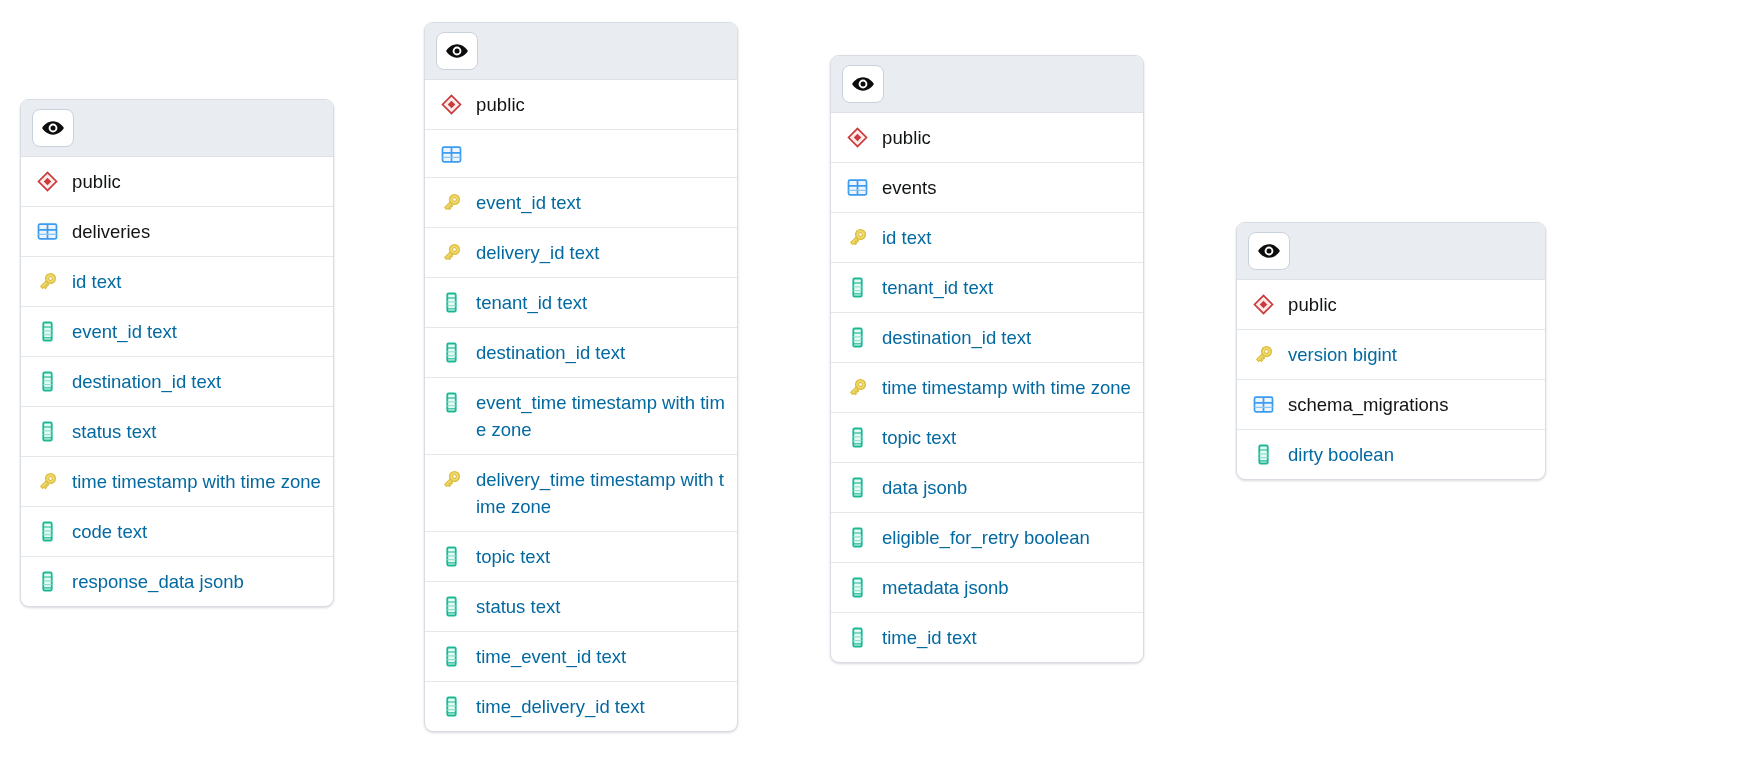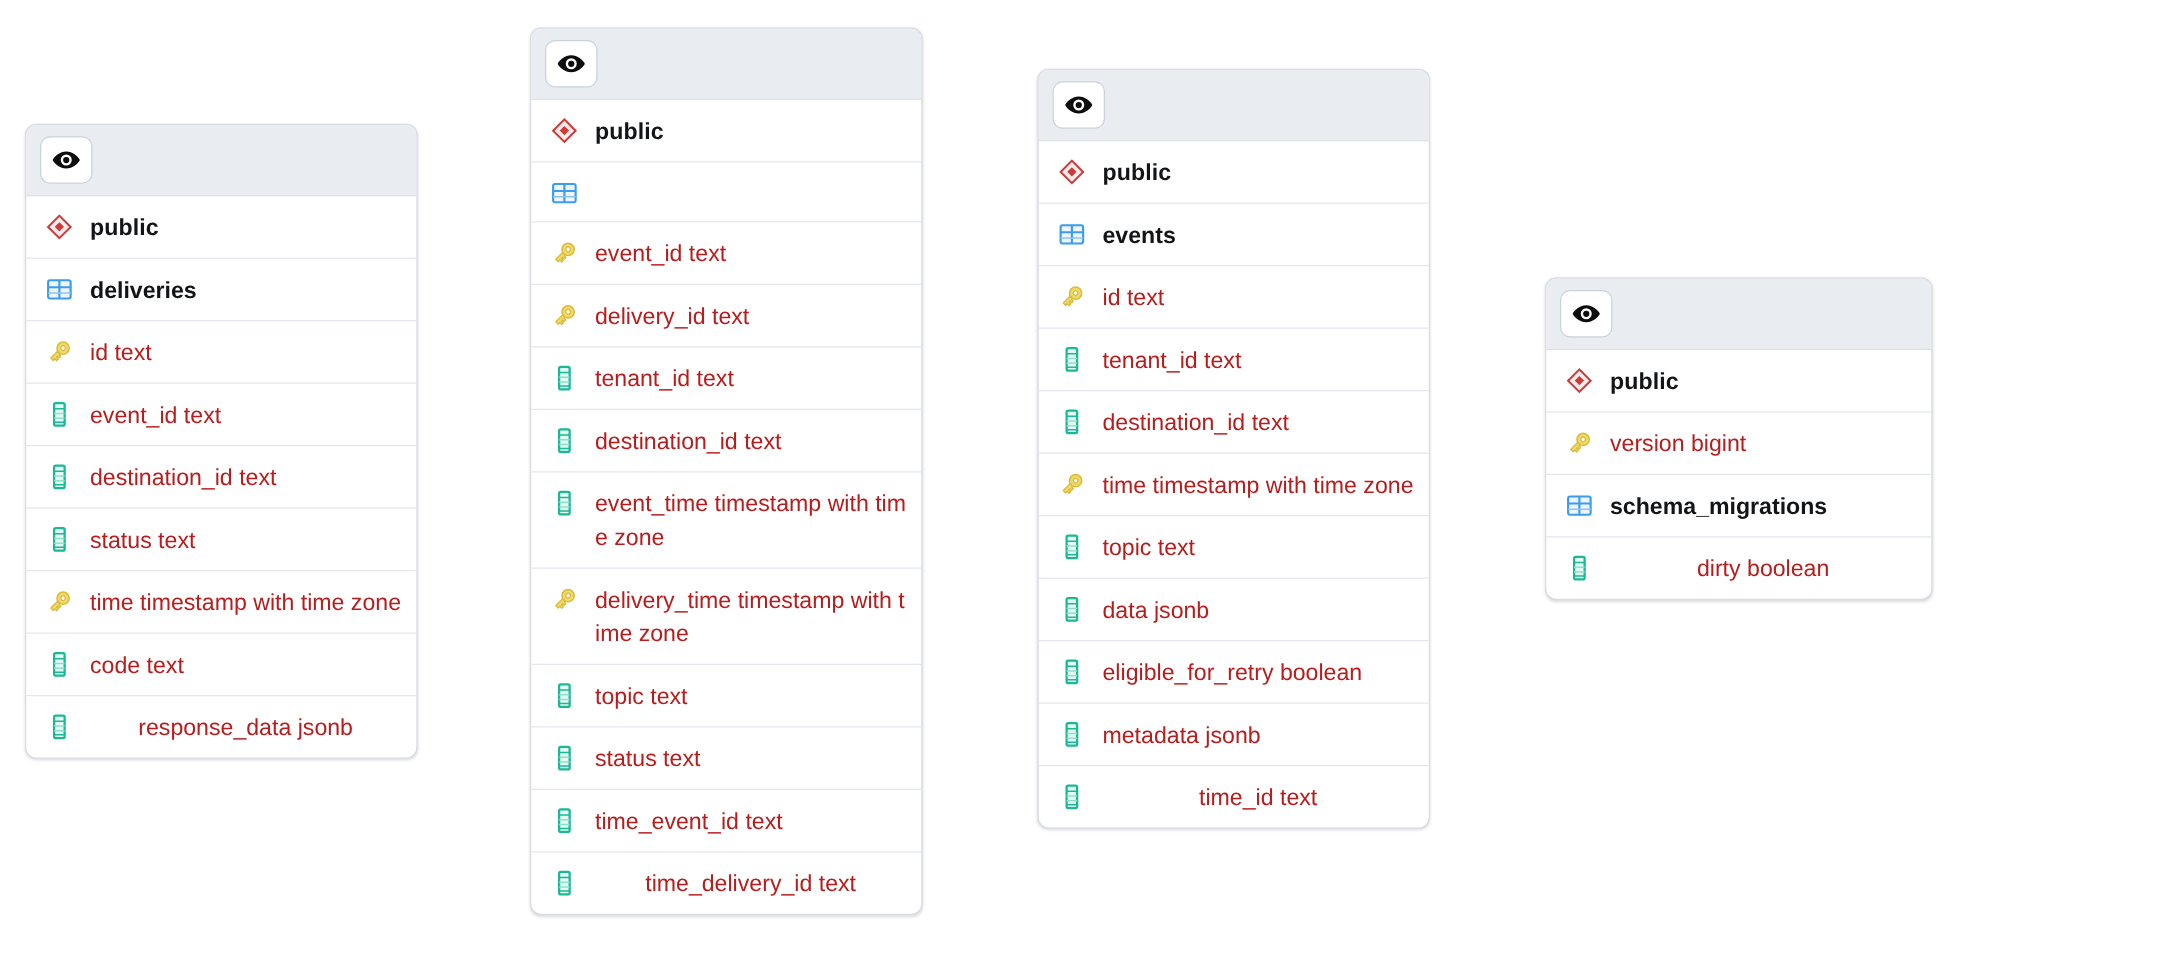--- a/index.html
+++ b/index.html
@@ -42,40 +42,40 @@
   .eye-btn svg{display:block;}
 
   .row{
     display:flex;
     align-items:flex-start;
     padding:11px 12px 11px 14px;
     border-bottom:1px solid #e4e8ed;
     box-sizing:border-box;
     min-height:45px;
   }
-  .row:last-child{border-bottom:none;text-align:center;}
+  .row:last-child{border-bottom:none;}
 
   .row .ico{
     flex:0 0 auto;
     width:24px;height:24px;
     margin-right:13px;
     display:flex;align-items:center;justify-content:center;
     margin-top:1px;
   }
   .row .lbl{
     font-size:18.5px;
     line-height:27px;
-    color:#b91c1c;
+    color:#0369a1;
     word-break:break-all;
     overflow-wrap:anywhere;
     flex:1 1 auto;
     min-width:0;
   }
   .row.schema .lbl,
-  .row.table .lbl{font-weight:bold;color:#121416;}
+  .row.table .lbl{font-weight:normal;color:#121416;}
   .row.schema .lbl{letter-spacing:.1px;}
 </style>
 </head>
 <body>
 
 <div class="canvas" id="canvas">
     <div class="card" style="left: 20px; top: 99px; width: 314px;">
       <div class="card-header">
         <div class="eye-btn">
 <svg width="24" height="24" viewBox="0 0 24 24" aria-hidden="true">

